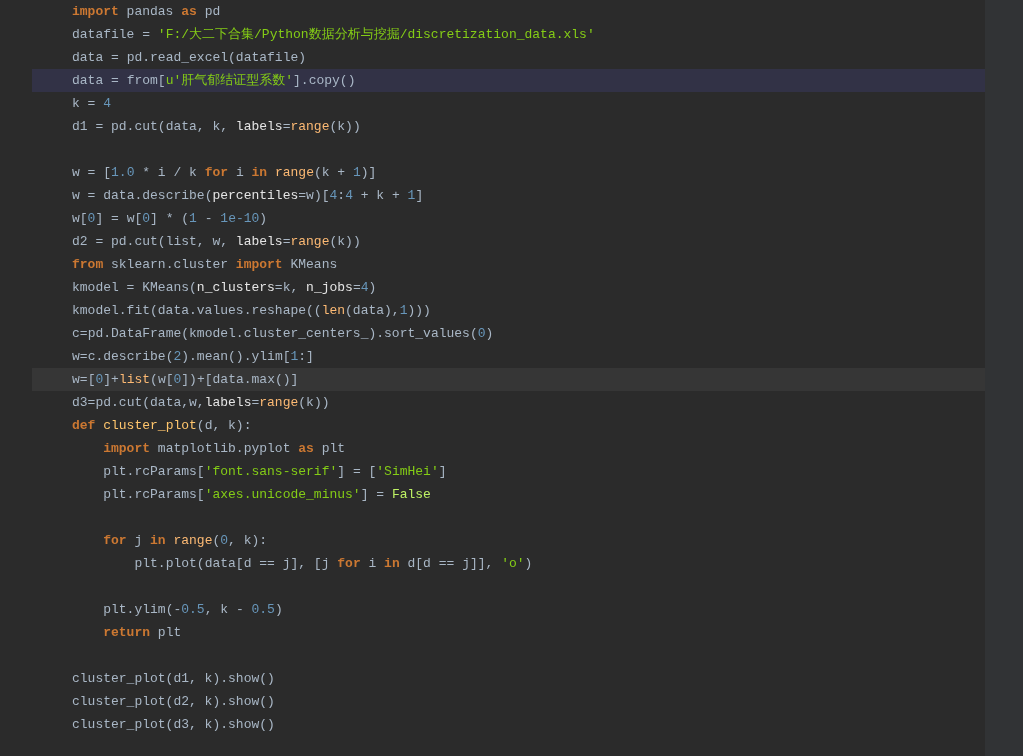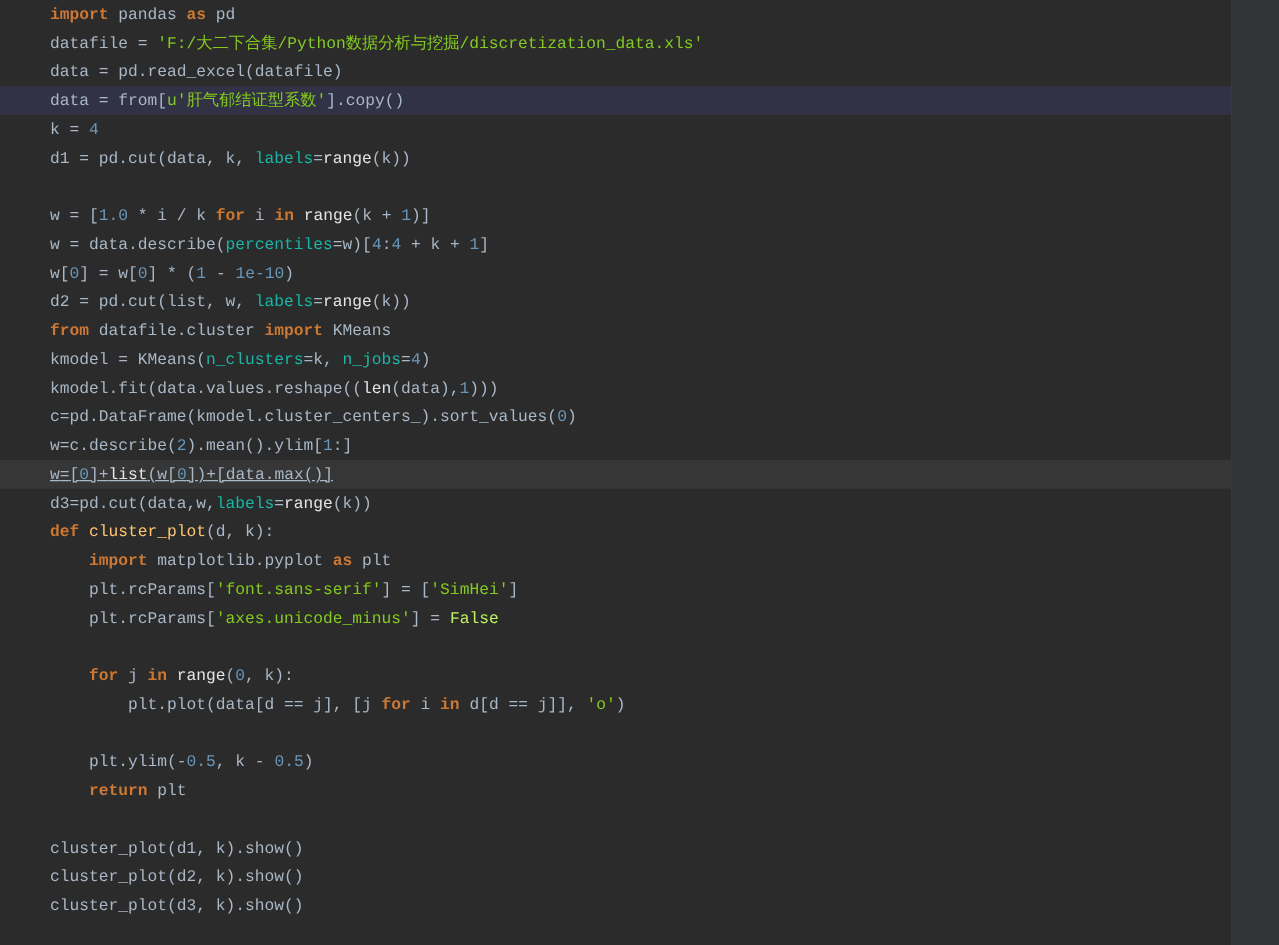--- a/index.html
+++ b/index.html
@@ -16,33 +16,33 @@
     height: 756px;
     overflow: hidden;
     border-right: 1px solid #555;
     position: relative;
   }
   .line {
     height: 23px;
     line-height: 23px;
     white-space: pre;
     padding-left: 40px;
+    margin-left: 32px;
   }
   .line.highlight {
     background: #323246;
   }
   .line.highlight-dark {
     background: #363636;
-    text-decoration: underline;
   }
   .kw { color: #cc7832; font-weight: bold; }
   .str { color: #84cc16; }
   .num { color: #6897bb; }
-  .param { color: #14b8a6; }
-  .builtin { color: #e5e5e5; }
+  .param { color: #e5e5e5; }
+  .builtin { color: #fdba74; }
   .op { color: #a9b7c6; }
   .deffn { color: #ffc66d; }
   .boolf { color: #bef264; }
   .right-strip {
     position:absolute;
     left:985px;
     top:0;
     width:38px;
     height:756px;
     background:#313335;
@@ -56,21 +56,21 @@
     <div class="line "><span>datafile </span><span class="op">=</span><span> </span><span class="str">'F:/大二下合集/Python数据分析与挖掘/discretization_data.xls'</span></div>
     <div class="line "><span>data </span><span class="op">=</span><span> pd.read_excel(datafile)</span></div>
     <div class="line highlight"><span>data </span><span class="op">=</span><span> from[</span><span class="str">u'肝气郁结证型系数'</span><span>].copy()</span></div>
     <div class="line "><span>k </span><span class="op">=</span><span> </span><span class="num">4</span></div>
     <div class="line "><span>d1 </span><span class="op">=</span><span> pd.cut(data, k, </span><span class="param">labels</span><span class="op">=</span><span class="builtin">range</span><span>(k))</span></div>
     <div class="line "><span></span></div>
     <div class="line "><span>w </span><span class="op">=</span><span> [</span><span class="num">1.0</span><span> </span><span class="op">*</span><span> i </span><span class="op">/</span><span> k </span><span class="kw">for</span><span> i </span><span class="kw">in</span><span> </span><span class="builtin">range</span><span>(k </span><span class="op">+</span><span> </span><span class="num">1</span><span>)]</span></div>
     <div class="line "><span>w </span><span class="op">=</span><span> data.describe(</span><span class="param">percentiles</span><span class="op">=</span><span>w)[</span><span class="num">4</span><span>:</span><span class="num">4</span><span> </span><span class="op">+</span><span> k </span><span class="op">+</span><span> </span><span class="num">1</span><span>]</span></div>
     <div class="line "><span>w[</span><span class="num">0</span><span>] </span><span class="op">=</span><span> w[</span><span class="num">0</span><span>] </span><span class="op">*</span><span> (</span><span class="num">1</span><span> </span><span class="op">-</span><span> </span><span class="num">1e-10</span><span>)</span></div>
     <div class="line "><span>d2 </span><span class="op">=</span><span> pd.cut(list, w, </span><span class="param">labels</span><span class="op">=</span><span class="builtin">range</span><span>(k))</span></div>
-    <div class="line "><span class="kw">from</span><span> datafile.cluster </span><span class="kw">import</span><span> KMeans</span></div>
+    <div class="line "><span class="kw">from</span><span> sklearn.cluster </span><span class="kw">import</span><span> KMeans</span></div>
     <div class="line "><span>kmodel </span><span class="op">=</span><span> KMeans(</span><span class="param">n_clusters</span><span class="op">=</span><span>k, </span><span class="param">n_jobs</span><span class="op">=</span><span class="num">4</span><span>)</span></div>
     <div class="line "><span>kmodel.fit(data.values.reshape((</span><span class="builtin">len</span><span>(data),</span><span class="num">1</span><span>)))</span></div>
     <div class="line "><span>c</span><span class="op">=</span><span>pd.DataFrame(kmodel.cluster_centers_).sort_values(</span><span class="num">0</span><span>)</span></div>
     <div class="line "><span>w</span><span class="op">=</span><span>c.describe(</span><span class="num">2</span><span>).mean().ylim[</span><span class="num">1</span><span>:]</span></div>
     <div class="line highlight-dark"><span>w</span><span class="op">=</span><span>[</span><span class="num">0</span><span>]</span><span class="op">+</span><span class="builtin">list</span><span>(w[</span><span class="num">0</span><span>])</span><span class="op">+</span><span>[data.max()]</span></div>
     <div class="line "><span>d3</span><span class="op">=</span><span>pd.cut(data,w,</span><span class="param">labels</span><span class="op">=</span><span class="builtin">range</span><span>(k))</span></div>
     <div class="line "><span class="kw">def</span><span> </span><span class="deffn">cluster_plot</span><span>(d, k):</span></div>
     <div class="line ">    <span class="kw">import</span><span> matplotlib.pyplot </span><span class="kw">as</span><span> plt</span></div>
     <div class="line ">    <span>plt.rcParams[</span><span class="str">'font.sans-serif'</span><span>] </span><span class="op">=</span><span> [</span><span class="str">'SimHei'</span><span>]</span></div>
     <div class="line ">    <span>plt.rcParams[</span><span class="str">'axes.unicode_minus'</span><span>] </span><span class="op">=</span><span> </span><span class="boolf">False</span></div>

